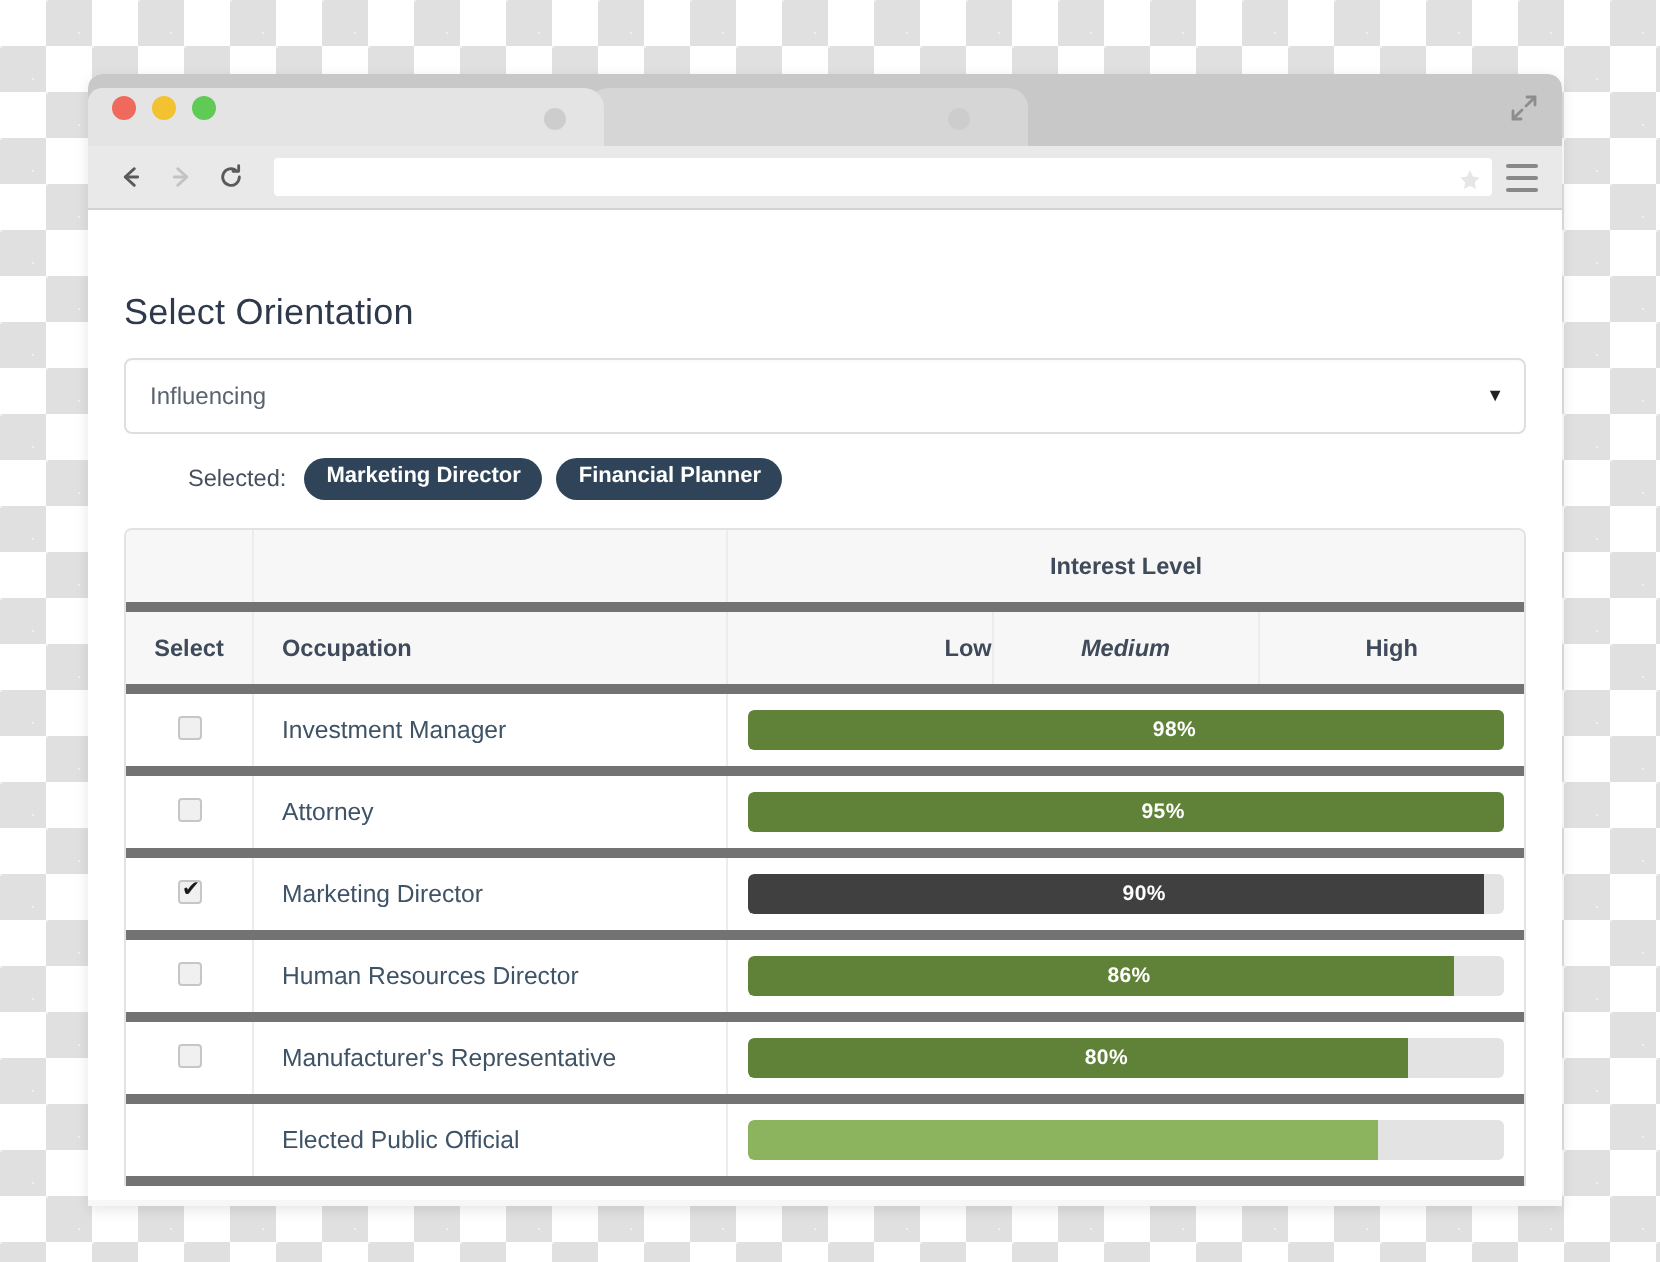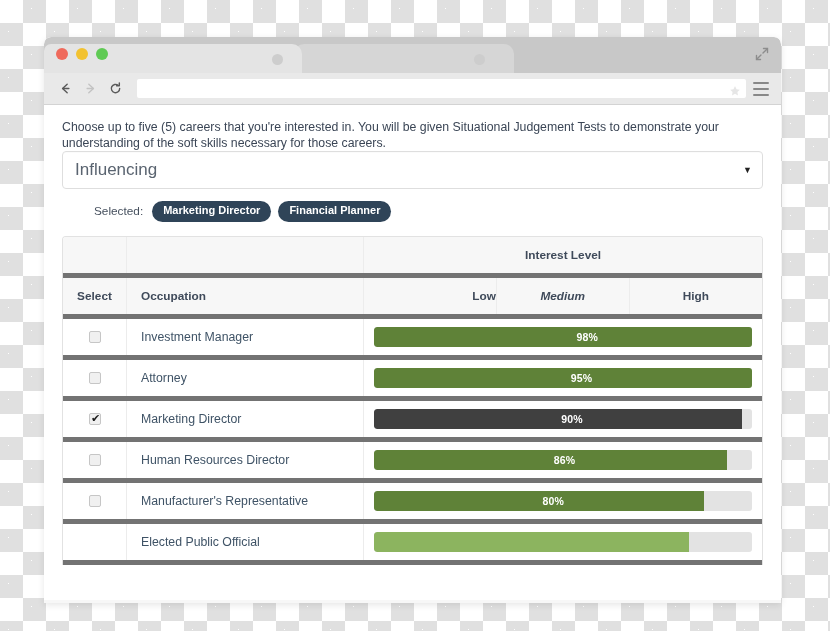--- a/index.html
+++ b/index.html
@@ -179,21 +179,21 @@
     border: 1px solid #dedede;
     border-radius: 4px;
     background: #fff;
     display: flex;
     align-items: center;
     padding: 0 12px;
     box-sizing: border-box;
     box-shadow: inset 0 1px 1px rgba(0,0,0,.02);
   }
   .select-value {
-    font-size: 17px;
+    font-size: 12px;
     color: #5a6470;
   }
   .select-caret {
     position: absolute;
     right: 10px;
     top: 50%;
     transform: translateY(-50%);
     font-size: 9px;
     color: #222;
     line-height: 1;
@@ -387,22 +387,22 @@
 
     <span class="menu-icon">
       <i></i>
         <i></i>
         <i></i>
     </span>
   </div>
 
   <div class="viewport">
 
-    <p class="intro-text">Choose up to five (5) careers that you're interested in. You will be given Situational Judgement Tests to demonstrate your understanding of the soft skills necessary for those careers.</p>
-
+
+    <h2 class="section-title">Select Orientation</h2>
 
     <div class="select-box">
       <span class="select-value">Influencing</span>
       <span class="select-caret">▼</span>
     </div>
 
     <div class="selected-row">
       <span class="selected-label">Selected:</span>
       <span class="chip">Marketing Director</span>
       <span class="chip">Financial Planner</span>

